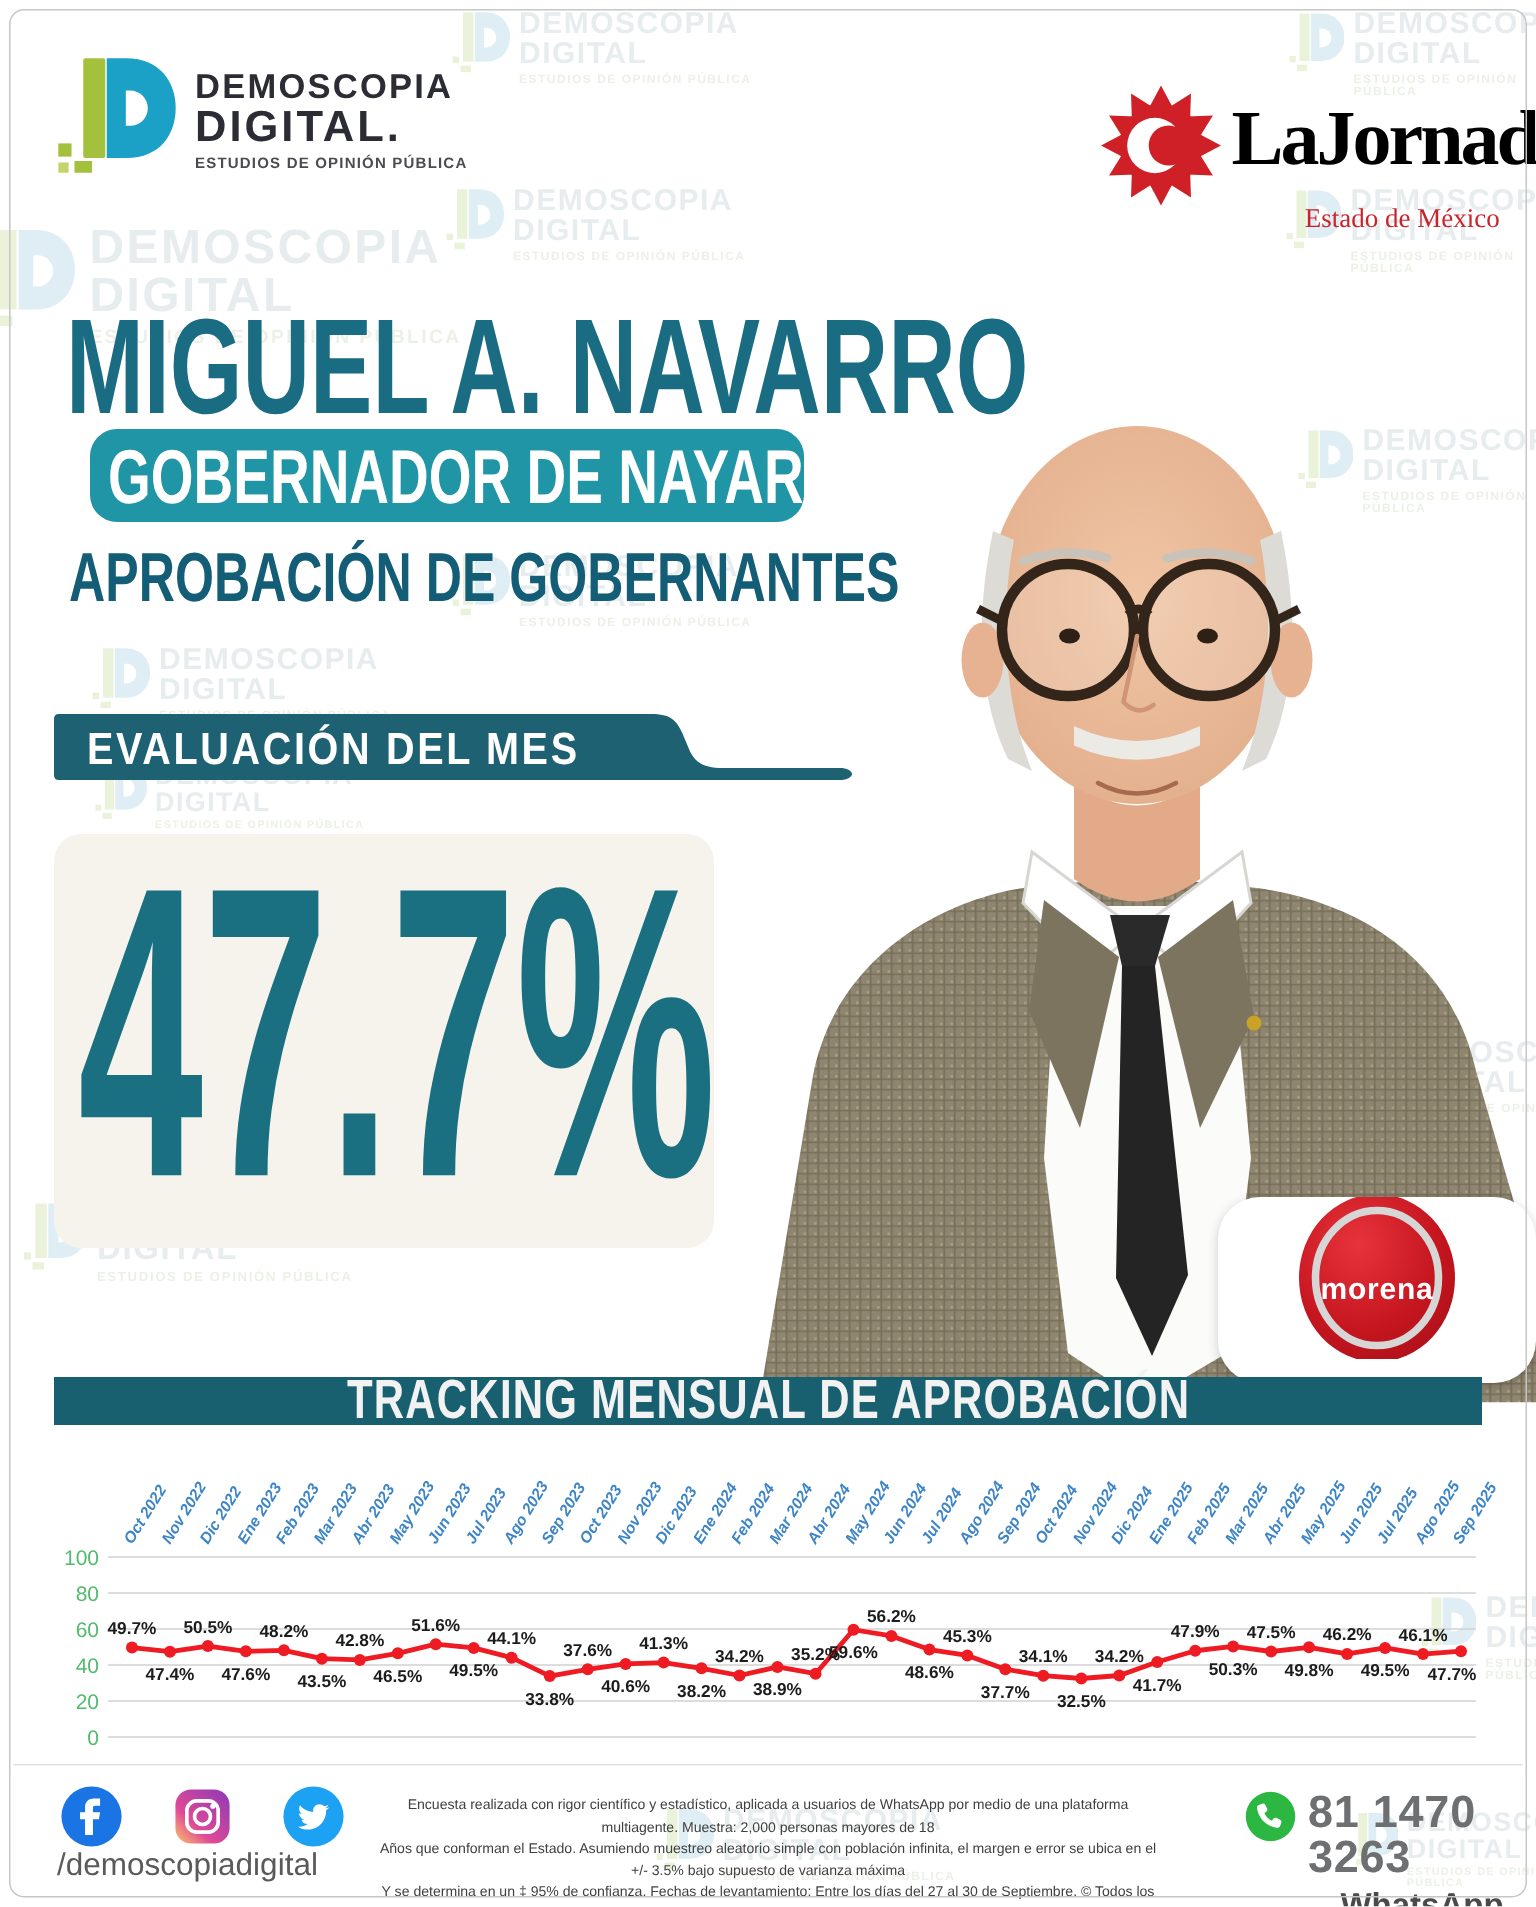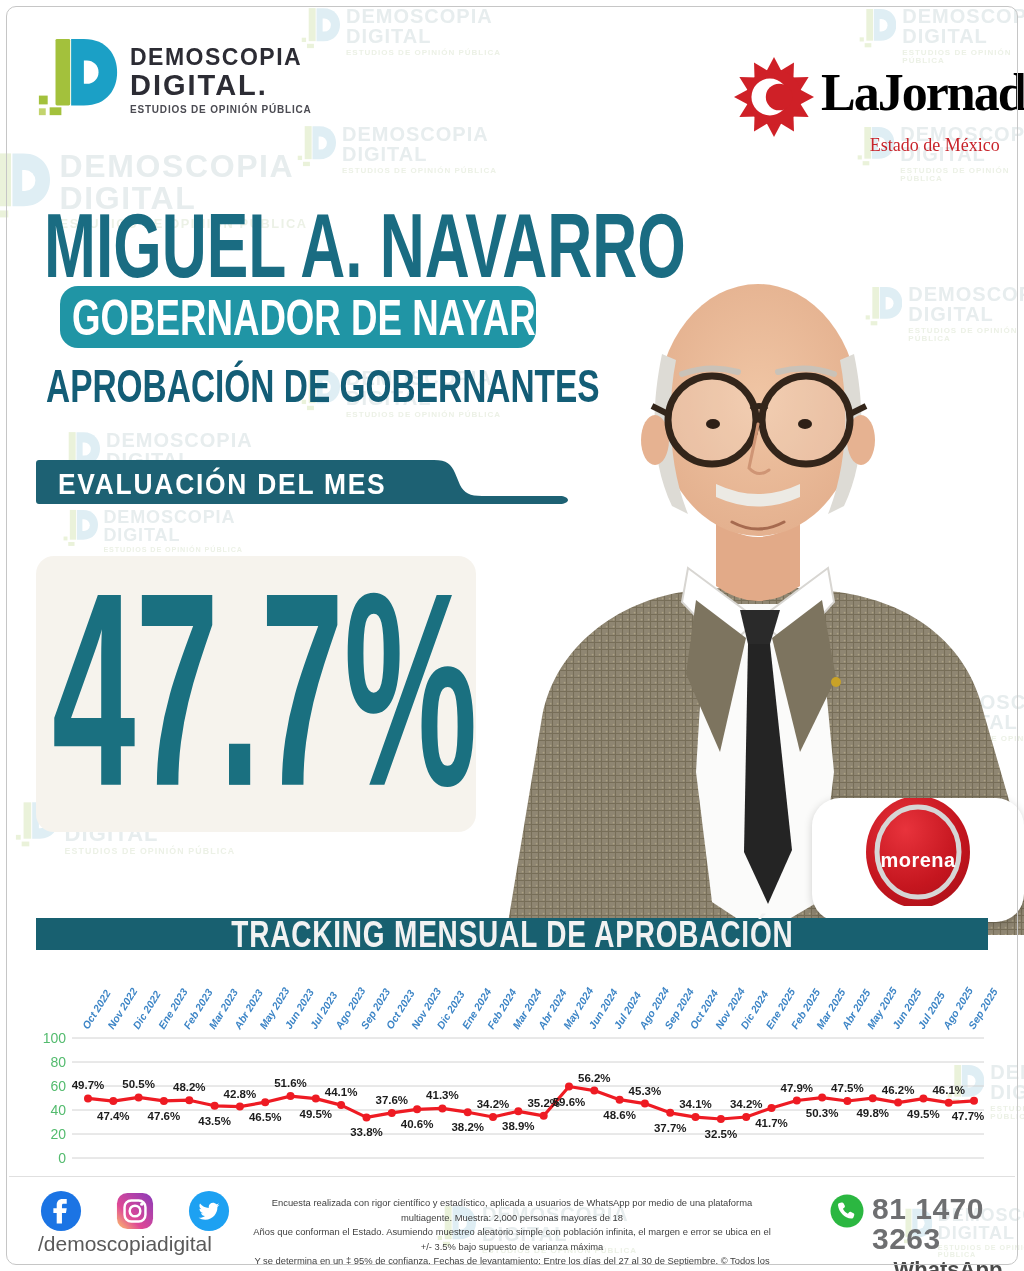--- a/index.html
+++ b/index.html
@@ -26,21 +26,21 @@
   #jornada-name{font-family:"Liberation Serif",serif;font-weight:bold;font-size:52px;color:#000000;letter-spacing:-2px;line-height:1;margin-top:25px;}
   #jornada-region{font-family:"Liberation Serif",serif;font-size:18px;color:#c8242b;text-align:center;margin-top:16px;}
 
   
   #gov-name{left:44px;top:194px;font-size:82px;font-weight:bold;color:#1a6c82;transform:scale(.76,1.1);transform-origin:left top;z-index:3;}
   #gov-role{left:60px;top:286px;width:476px;height:62px;background:#2095a5;border-radius:18px;display:flex;align-items:center;z-index:3;box-shadow:0 0 0 4px rgba(255,255,255,.95);}
   #gov-role span{font-size:47px;font-weight:bold;color:#fff;transform:scale(.78,1.08);transform-origin:left center;margin-left:12px;white-space:nowrap;}
   #section-title{left:46px;top:360px;font-size:44px;font-weight:bold;color:#135d76;transform:scale(.76,1.05);transform-origin:left top;z-index:3;}
 
   
-  #eval-banner{left:36px;top:460px;width:532px;height:56px;z-index:2;}
+  #eval-banner{left:36px;top:476px;width:532px;height:56px;z-index:2;}
   #eval-banner svg{position:absolute;left:0;top:0;}
   #eval-label{position:absolute;left:22px;top:7px;font-size:30px;font-weight:bold;color:#fff;letter-spacing:2px;transform:scale(.88,1);transform-origin:left top;white-space:nowrap;}
 
   
   #eval-card{left:36px;top:556px;width:440px;height:276px;background:#f6f3ed;border-radius:18px;z-index:1;}
   #eval-value{left:52px;top:582px;font-size:200px;font-weight:bold;color:#1a7080;line-height:.78;transform:scale(.75,1.38);transform-origin:left top;z-index:2;}
 
   
   #photo{left:500px;top:212px;width:524px;height:723px;z-index:2;}
 

